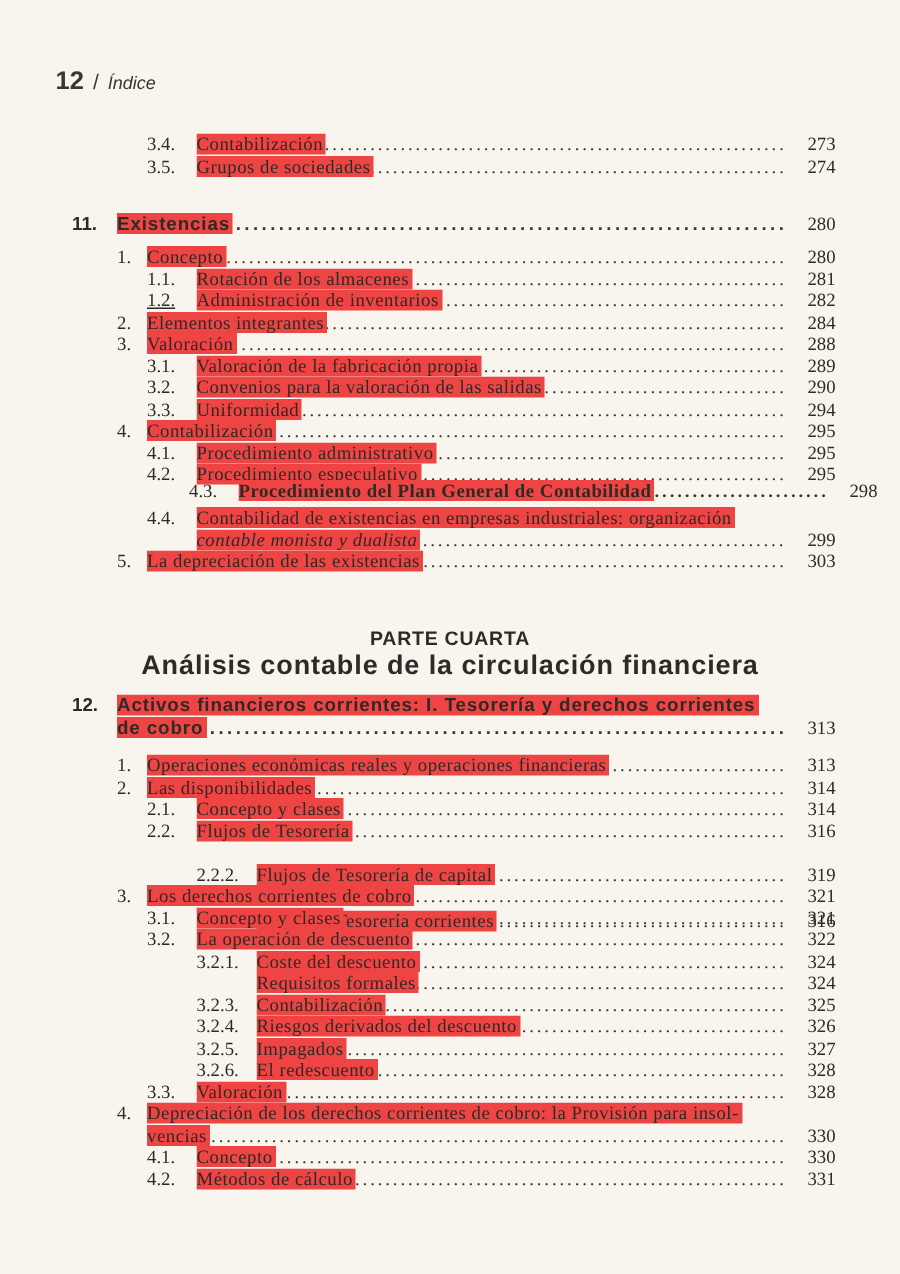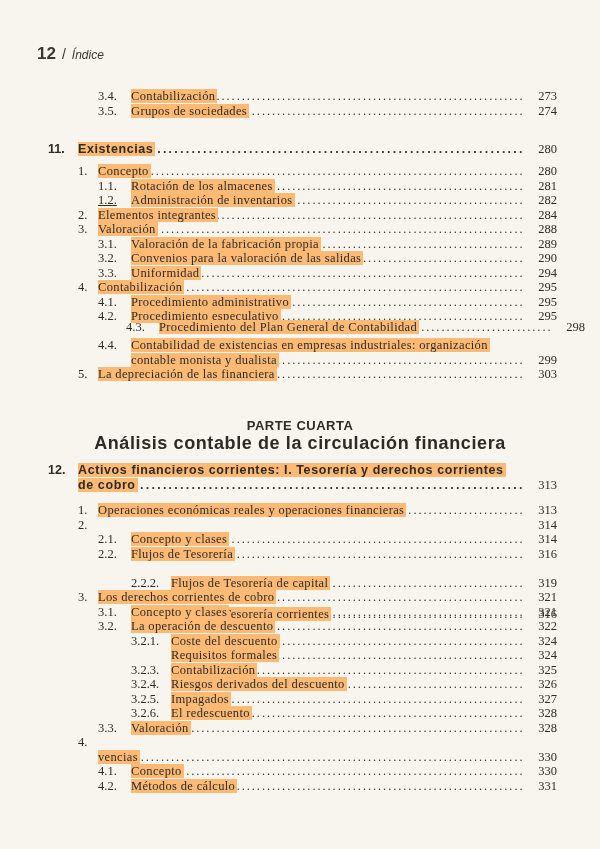--- a/index.html
+++ b/index.html
@@ -25,21 +25,21 @@
     left: 0; width: 600px; height: 15px;
     font-family: "Liberation Serif", serif;
     font-size: 12.5px;
     line-height: 15px;
   }
   .row .lbl { position: absolute; white-space: nowrap; }
   .row .txt {
     position: absolute; right: 78px; overflow: hidden; white-space: nowrap;
     letter-spacing: 0.35px;
   }
-  .row .txt .t { background: #fdba74; padding-right: 2px; position: relative; z-index: 1; }
+  .row .txt .t { background: #ef4444; padding-right: 2px; position: relative; z-index: 1; }
   .row .txt::after {
     content: ". . . . . . . . . . . . . . . . . . . . . . . . . . . . . . . . . . . . . . . . . . . . . . . . . . . . . . . . . . . . . . . . . . . . . . . . . . . . . . . . . . . . . . . . . . . . . . . . . . . . . . . . . . . . . . . . . . . . . . . . . . . . . . . . . . . . . .";
     position: absolute; right: 0; top: 0;
     letter-spacing: -0.6px;
     white-space: nowrap;
     color: #3a3632;
   }
   .row.nolead .txt::after { content: ""; }
   .row .pg {
     position: absolute; right: 43px; text-align: right; width: 30px;
@@ -137,34 +137,34 @@
         <span class="txt" style="left: 131px;"><span class="t">Procedimiento administrativo</span></span>
         <span class="pg">295</span>
       </div>
       <div class="row" style="top: 309px;">
         <span class="lbl" style="left: 98px;">4.2.</span>
         <span class="txt" style="left: 131px;"><span class="t">Procedimiento especulativo</span></span>
         <span class="pg">295</span>
       </div>
       <div class="row" style="top: 320px; margin-left: 28px;">
         <span class="lbl" style="left: 98px;">4.3.</span>
-        <span class="txt" style="left: 131px;"><span class="t">Procedimiento del Plan General de Contabilidad</span></span>
+        <span class="txt" style="left: 131px; font-weight: bold;"><span class="t">Procedimiento del Plan General de Contabilidad</span></span>
         <span class="pg">298</span>
       </div>
       <div class="row nolead" style="top: 338px;">
         <span class="lbl" style="left: 98px;">4.4.</span>
         <span class="txt" style="left: 131px; right: 40px;"><span class="t">Contabilidad de existencias en empresas industriales: organización</span></span>
       </div>
       <div class="row" style="top: 352.5px;">
-        <span class="txt" style="left: 131px;"><span class="t">contable monista y dualista</span></span>
+        <span class="txt" style="left: 131px; font-style: italic;"><span class="t">contable monista y dualista</span></span>
         <span class="pg">299</span>
       </div>
       <div class="row" style="top: 367px;">
         <span class="lbl" style="left: 78px;">5.</span>
-        <span class="txt" style="left: 98px;"><span class="t">La depreciación de las financiera</span></span>
+        <span class="txt" style="left: 98px;"><span class="t">La depreciación de las existencias</span></span>
         <span class="pg">303</span>
       </div>
     </div>
 
   <div class="part-title">PARTE CUARTA</div>
   <div class="part-subtitle">Análisis contable de la circulación financiera</div>
 
   <div class="row chapter nolead" style="top:463px">
     <span class="lbl" style="left:48px">12.</span>
     <span class="txt" style="left:78px; right:40px"><span class="t">Activos financieros corrientes: I. Tesorería y derechos corrientes</span></span>
@@ -175,20 +175,21 @@
   </div>
 
   <div id="ch12-entries">
       <div class="row" style="top: 503px;">
         <span class="lbl" style="left: 78px;">1.</span>
         <span class="txt" style="left: 98px;"><span class="t">Operaciones económicas reales y operaciones financieras</span></span>
         <span class="pg">313</span>
       </div>
       <div class="row" style="top: 517.5px;">
         <span class="lbl" style="left: 78px;">2.</span>
+        <span class="txt" style="left: 98px;"><span class="t">Las disponibilidades</span></span>
         <span class="pg">314</span>
       </div>
       <div class="row" style="top: 532px;">
         <span class="lbl" style="left: 98px;">2.1.</span>
         <span class="txt" style="left: 131px;"><span class="t">Concepto y clases</span></span>
         <span class="pg">314</span>
       </div>
       <div class="row" style="top: 546.5px;">
         <span class="lbl" style="left: 98px;">2.2.</span>
         <span class="txt" style="left: 131px;"><span class="t">Flujos de Tesorería</span></span>
@@ -249,20 +250,21 @@
         <span class="txt" style="left: 171px;"><span class="t">El redescuento</span></span>
         <span class="pg">328</span>
       </div>
       <div class="row" style="top: 720.5px;">
         <span class="lbl" style="left: 98px;">3.3.</span>
         <span class="txt" style="left: 131px;"><span class="t">Valoración</span></span>
         <span class="pg">328</span>
       </div>
       <div class="row nolead" style="top: 735px;">
         <span class="lbl" style="left: 78px;">4.</span>
+        <span class="txt" style="left: 98px; right: 40px;"><span class="t">Depreciación de los derechos corrientes de cobro: la Provisión para insol-</span></span>
       </div>
       <div class="row" style="top: 749.5px;">
         <span class="txt" style="left: 98px;"><span class="t">vencias</span></span>
         <span class="pg">330</span>
       </div>
       <div class="row" style="top: 764px;">
         <span class="lbl" style="left: 98px;">4.1.</span>
         <span class="txt" style="left: 131px;"><span class="t">Concepto</span></span>
         <span class="pg">330</span>
       </div>

